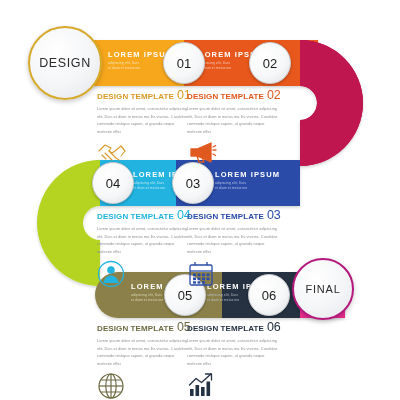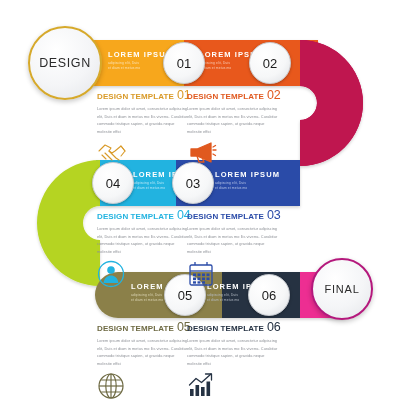--- a/index.html
+++ b/index.html
@@ -20,21 +20,21 @@
     box-shadow:0 2px 5px rgba(0,0,0,.22);
   }
   #start-cap{
     left:28px;top:26px;width:74px;height:74px;
     border:2px solid #d6a92b;
   }
   #start-cap .cap-text{
     font-size:12.5px;letter-spacing:.6px;color:#2b2b2b;line-height:1.45;
   }
   #final-cap{
-    left:311px;top:258px;width:62px;height:62px;
+    left:292px;top:258px;width:62px;height:62px;
     border:2px solid #b4187c;
   }
   #final-cap .cap-text{
     font-size:11px;letter-spacing:.8px;color:#2b2b2b;
   }
 
   
   .numdot{
     position:absolute;border-radius:50%;
     background:radial-gradient(circle at 36% 30%,#ffffff 0%,#f6f7f8 58%,#dcdee2 100%);

